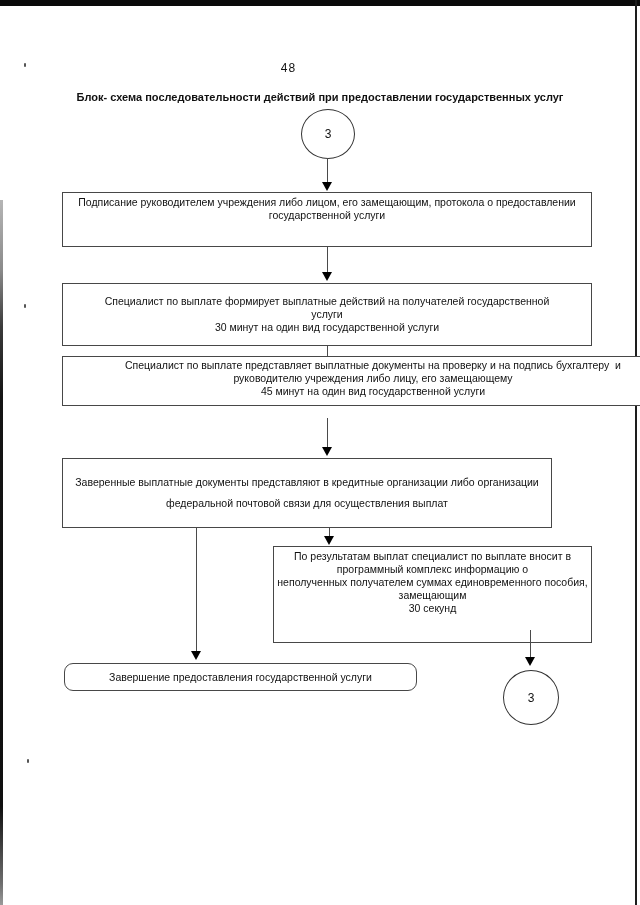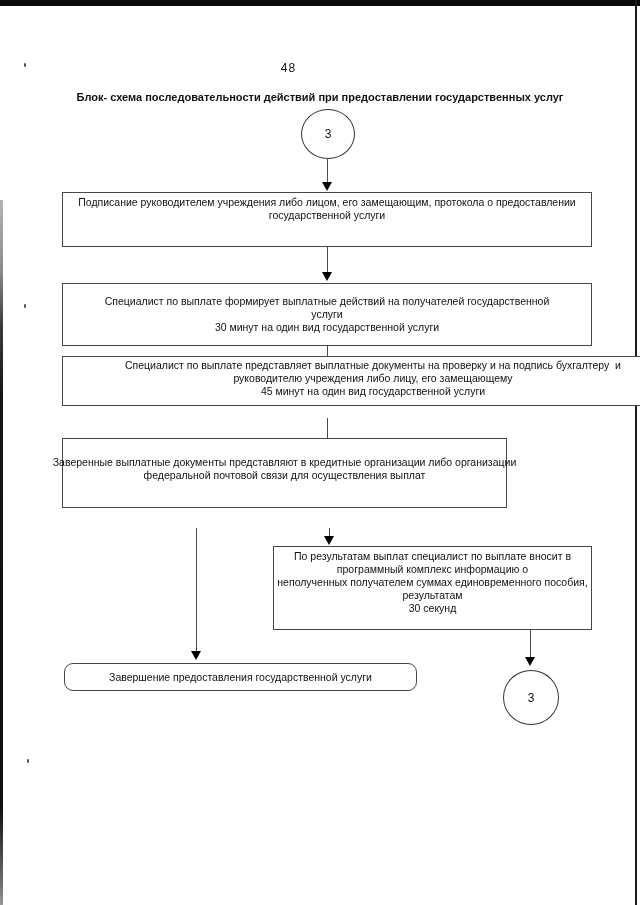--- a/index.html
+++ b/index.html
@@ -28,22 +28,22 @@
   .circle.top{left:301px;top:109px;width:52px;height:48px;}
   .circle.bottom{left:503px;top:670px;width:54px;height:53px;}
 
   .pbox{position:absolute;border:1px solid #474747;background:#fff;
     display:flex;flex-direction:column;align-items:center;box-sizing:border-box;}
   .pbox .line{white-space:pre;text-align:center;font-size:10.5px;line-height:13px;}
 
   #box1{left:62px;top:192px;width:530px;height:55px;padding-top:3px;}
   #box2{left:62px;top:283px;width:530px;height:63px;padding-top:11px;}
   #box3{left:62px;top:356px;width:622px;height:50px;padding-top:2px;}
-  #box4{left:62px;top:438px;width:445px;height:70px;padding-top:17px;}
-  #box5{left:273px;top:546px;width:319px;height:84px;padding-top:3px;}
+  #box4{left:62px;top:458px;width:490px;height:70px;padding-top:17px;gap:8px;}
+  #box5{left:273px;top:546px;width:319px;height:97px;padding-top:3px;}
 
   .terminal{position:absolute;left:64px;top:663px;width:353px;height:28px;
     border:1px solid #474747;border-radius:9px;background:#fff;
     display:flex;align-items:center;justify-content:center;
     font-size:10.5px;box-sizing:border-box;}
 
   .vline{position:absolute;width:1px;background:#4a4a4a;}
   .ah{position:absolute;width:0;height:0;
     border-left:5px solid transparent;border-right:5px solid transparent;
     border-top:9px solid #000;}
@@ -104,21 +104,21 @@
   <div class="vline" style="left:196px;top:528px;height:123px;"></div>
   <div class="ah" style="left:191px;top:651px;"></div>
 
   <div class="vline" style="left:329px;top:528px;height:8px;"></div>
   <div class="ah" style="left:324px;top:536px;"></div>
 
   <div class="pbox" id="box5">
     <div class="line">По результатам выплат специалист по выплате вносит в</div>
     <div class="line">программный комплекс информацию о</div>
     <div class="line">неполученных получателем суммах единовременного пособия,</div>
-    <div class="line">результатам</div>
+    <div class="line">замещающим</div>
     <div class="line">30 секунд</div>
   </div>
 
   <div class="vline" style="left:530px;top:630px;height:27px;"></div>
   <div class="ah" style="left:525px;top:657px;"></div>
 
   <div class="terminal">
     <span>Завершение предоставления государственной услуги</span>
   </div>
 

